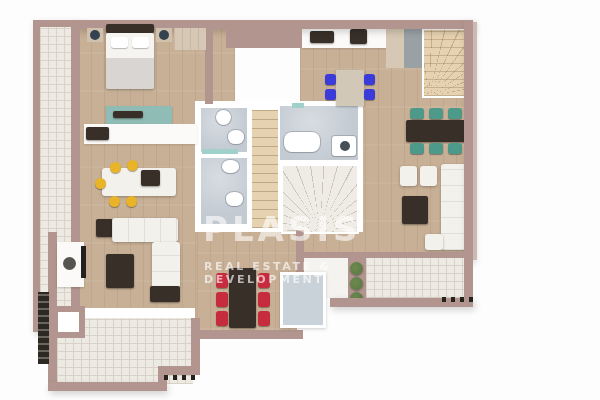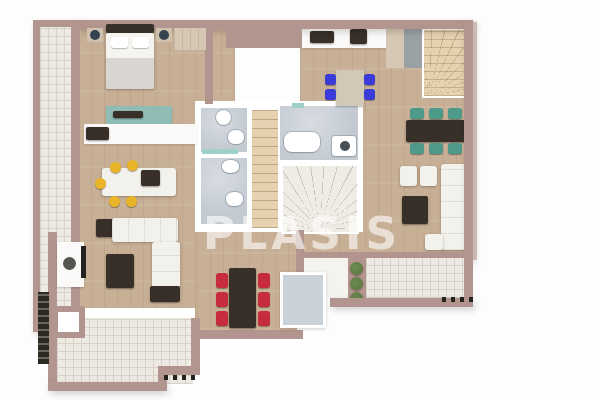--- a/index.html
+++ b/index.html
@@ -31,21 +31,21 @@
     background-image:repeating-conic-gradient(from 195deg at 50% 96%,rgba(120,110,90,.30) 0 1deg,transparent 1deg 12deg);
     border:2px solid #fff;}
   .chair{border-radius:3px;box-shadow:0 1px 1px rgba(0,0,0,.35);}
   .stool{border-radius:50%;box-shadow:0 1px 1px rgba(0,0,0,.35);}
   .dots{background-image:repeating-linear-gradient(90deg,#26231f 0 4px,transparent 4px 9px);}
   .comb{background:#2c2925;background-image:repeating-linear-gradient(0deg,transparent 0 5px,#6b655d 5px 7px);}
   .plant{border-radius:50%;background:radial-gradient(circle at 40% 40%,#6d8a50,var(--plant));
          box-shadow:0 1px 2px rgba(0,0,0,.4);}
   .cushions-v{background-image:repeating-linear-gradient(0deg,rgba(0,0,0,.08) 0 1px,transparent 1px 16px);}
   .cushions-h{background-image:repeating-linear-gradient(90deg,rgba(0,0,0,.08) 0 1px,transparent 1px 16px);}
-  #wm-brand{font-family:"DejaVu Sans","Liberation Sans",sans-serif;font-weight:800;font-size:44px;
+  #wm-brand{font-family:"DejaVu Sans","Liberation Sans",sans-serif;font-weight:800;font-size:34px;
             letter-spacing:4px;color:var(--watermark-white);opacity:.60;line-height:1;}
   #wm-tag{font-family:"DejaVu Sans","Liberation Sans",sans-serif;font-weight:700;font-size:11px;
           letter-spacing:2.6px;color:var(--watermark-white);opacity:.65;}
   #caption{font-size:13px;letter-spacing:2.4px;color:var(--caption-text);font-weight:500;}
 </style>
 </head>
 <body>
 
 <div id="stage">
 
@@ -162,15 +162,16 @@
   <div class="a wall" style="left:348px;top:258px;width:18px;height:48px"></div>
   <div class="a plant" style="left:350px;top:262px;width:13px;height:13px"></div>
   <div class="a plant" style="left:350px;top:277px;width:13px;height:13px"></div>
   <div class="a plant" style="left:350px;top:292px;width:13px;height:13px"></div>
   <div class="a tile" style="left:366px;top:258px;width:100px;height:40px"></div>
   <div class="a wall shadow" style="left:330px;top:298px;width:143px;height:9px"></div>
   <div class="a wall" style="left:464px;top:252px;width:9px;height:55px"></div>
   <div class="a dots" style="left:442px;top:297px;width:31px;height:5px"></div>
 
   <div class="a" id="wm-brand" style="left:203px;top:212px;width:210px">PLASIS</div>
+  <div class="a" id="wm-tag" style="left:204px;top:260px;width:210px">REAL ESTATE &amp; DEVELOPMENT</div>
 
 
 </div>
 
 </body></html>

